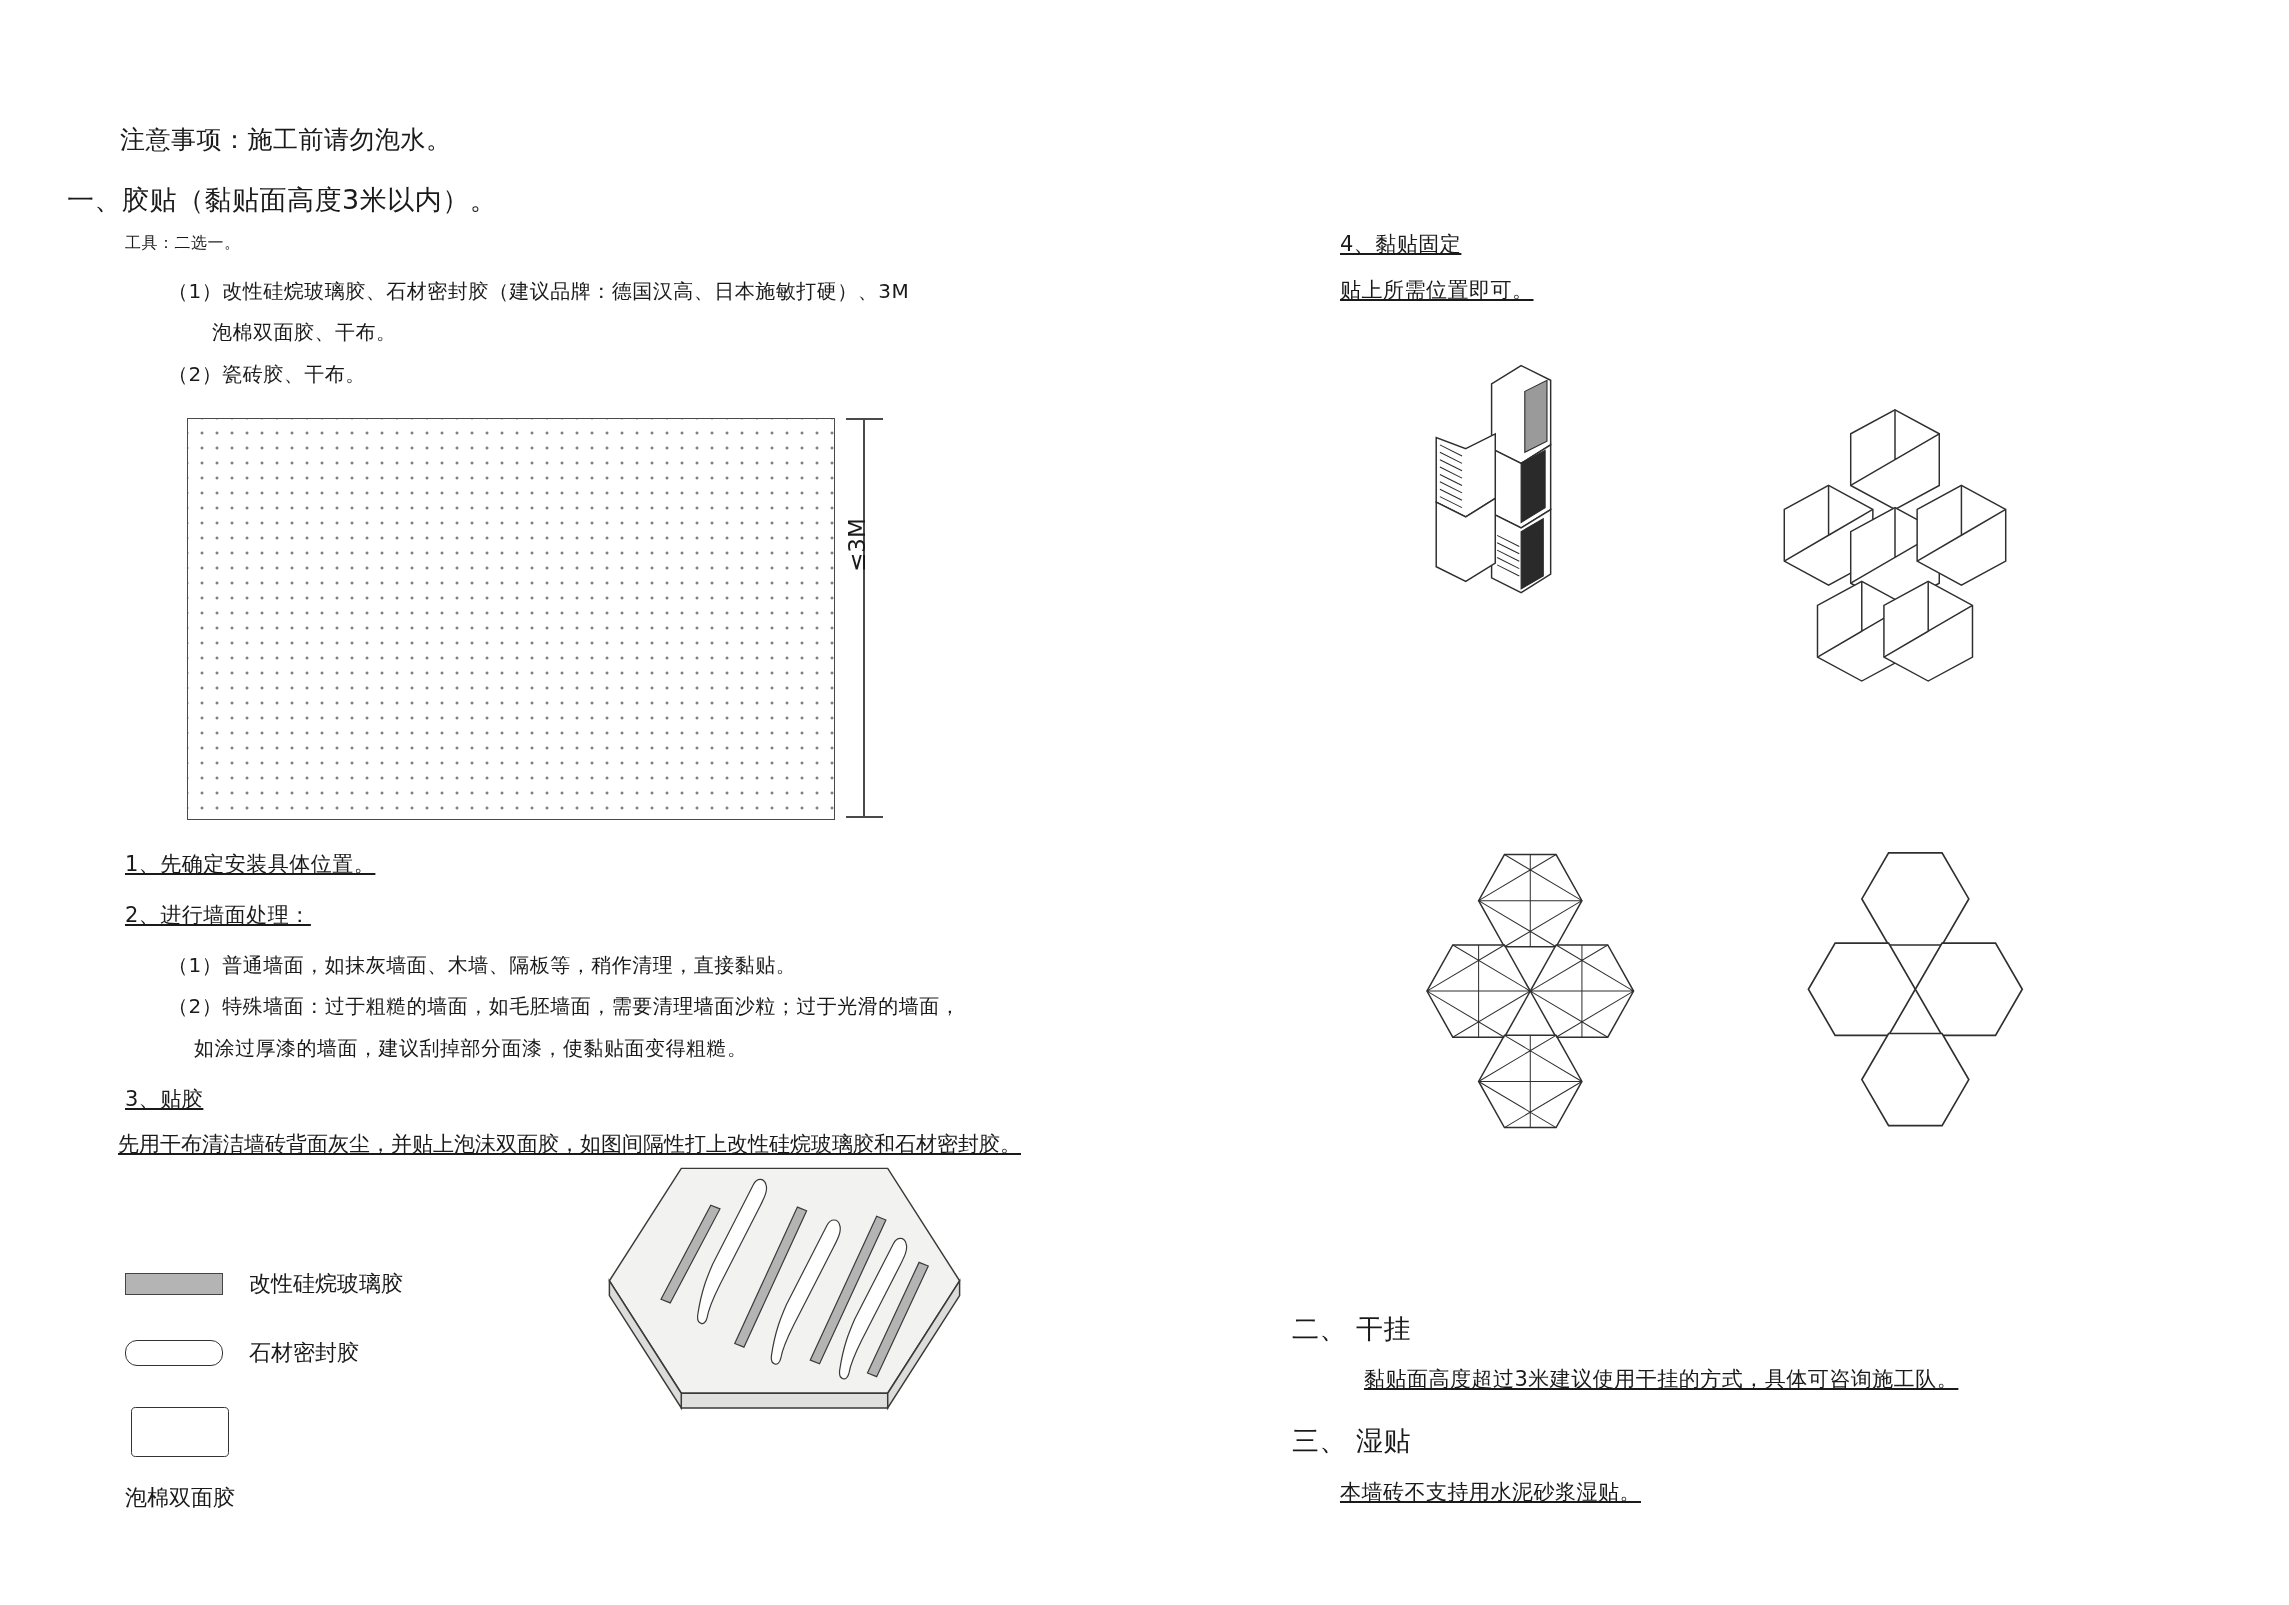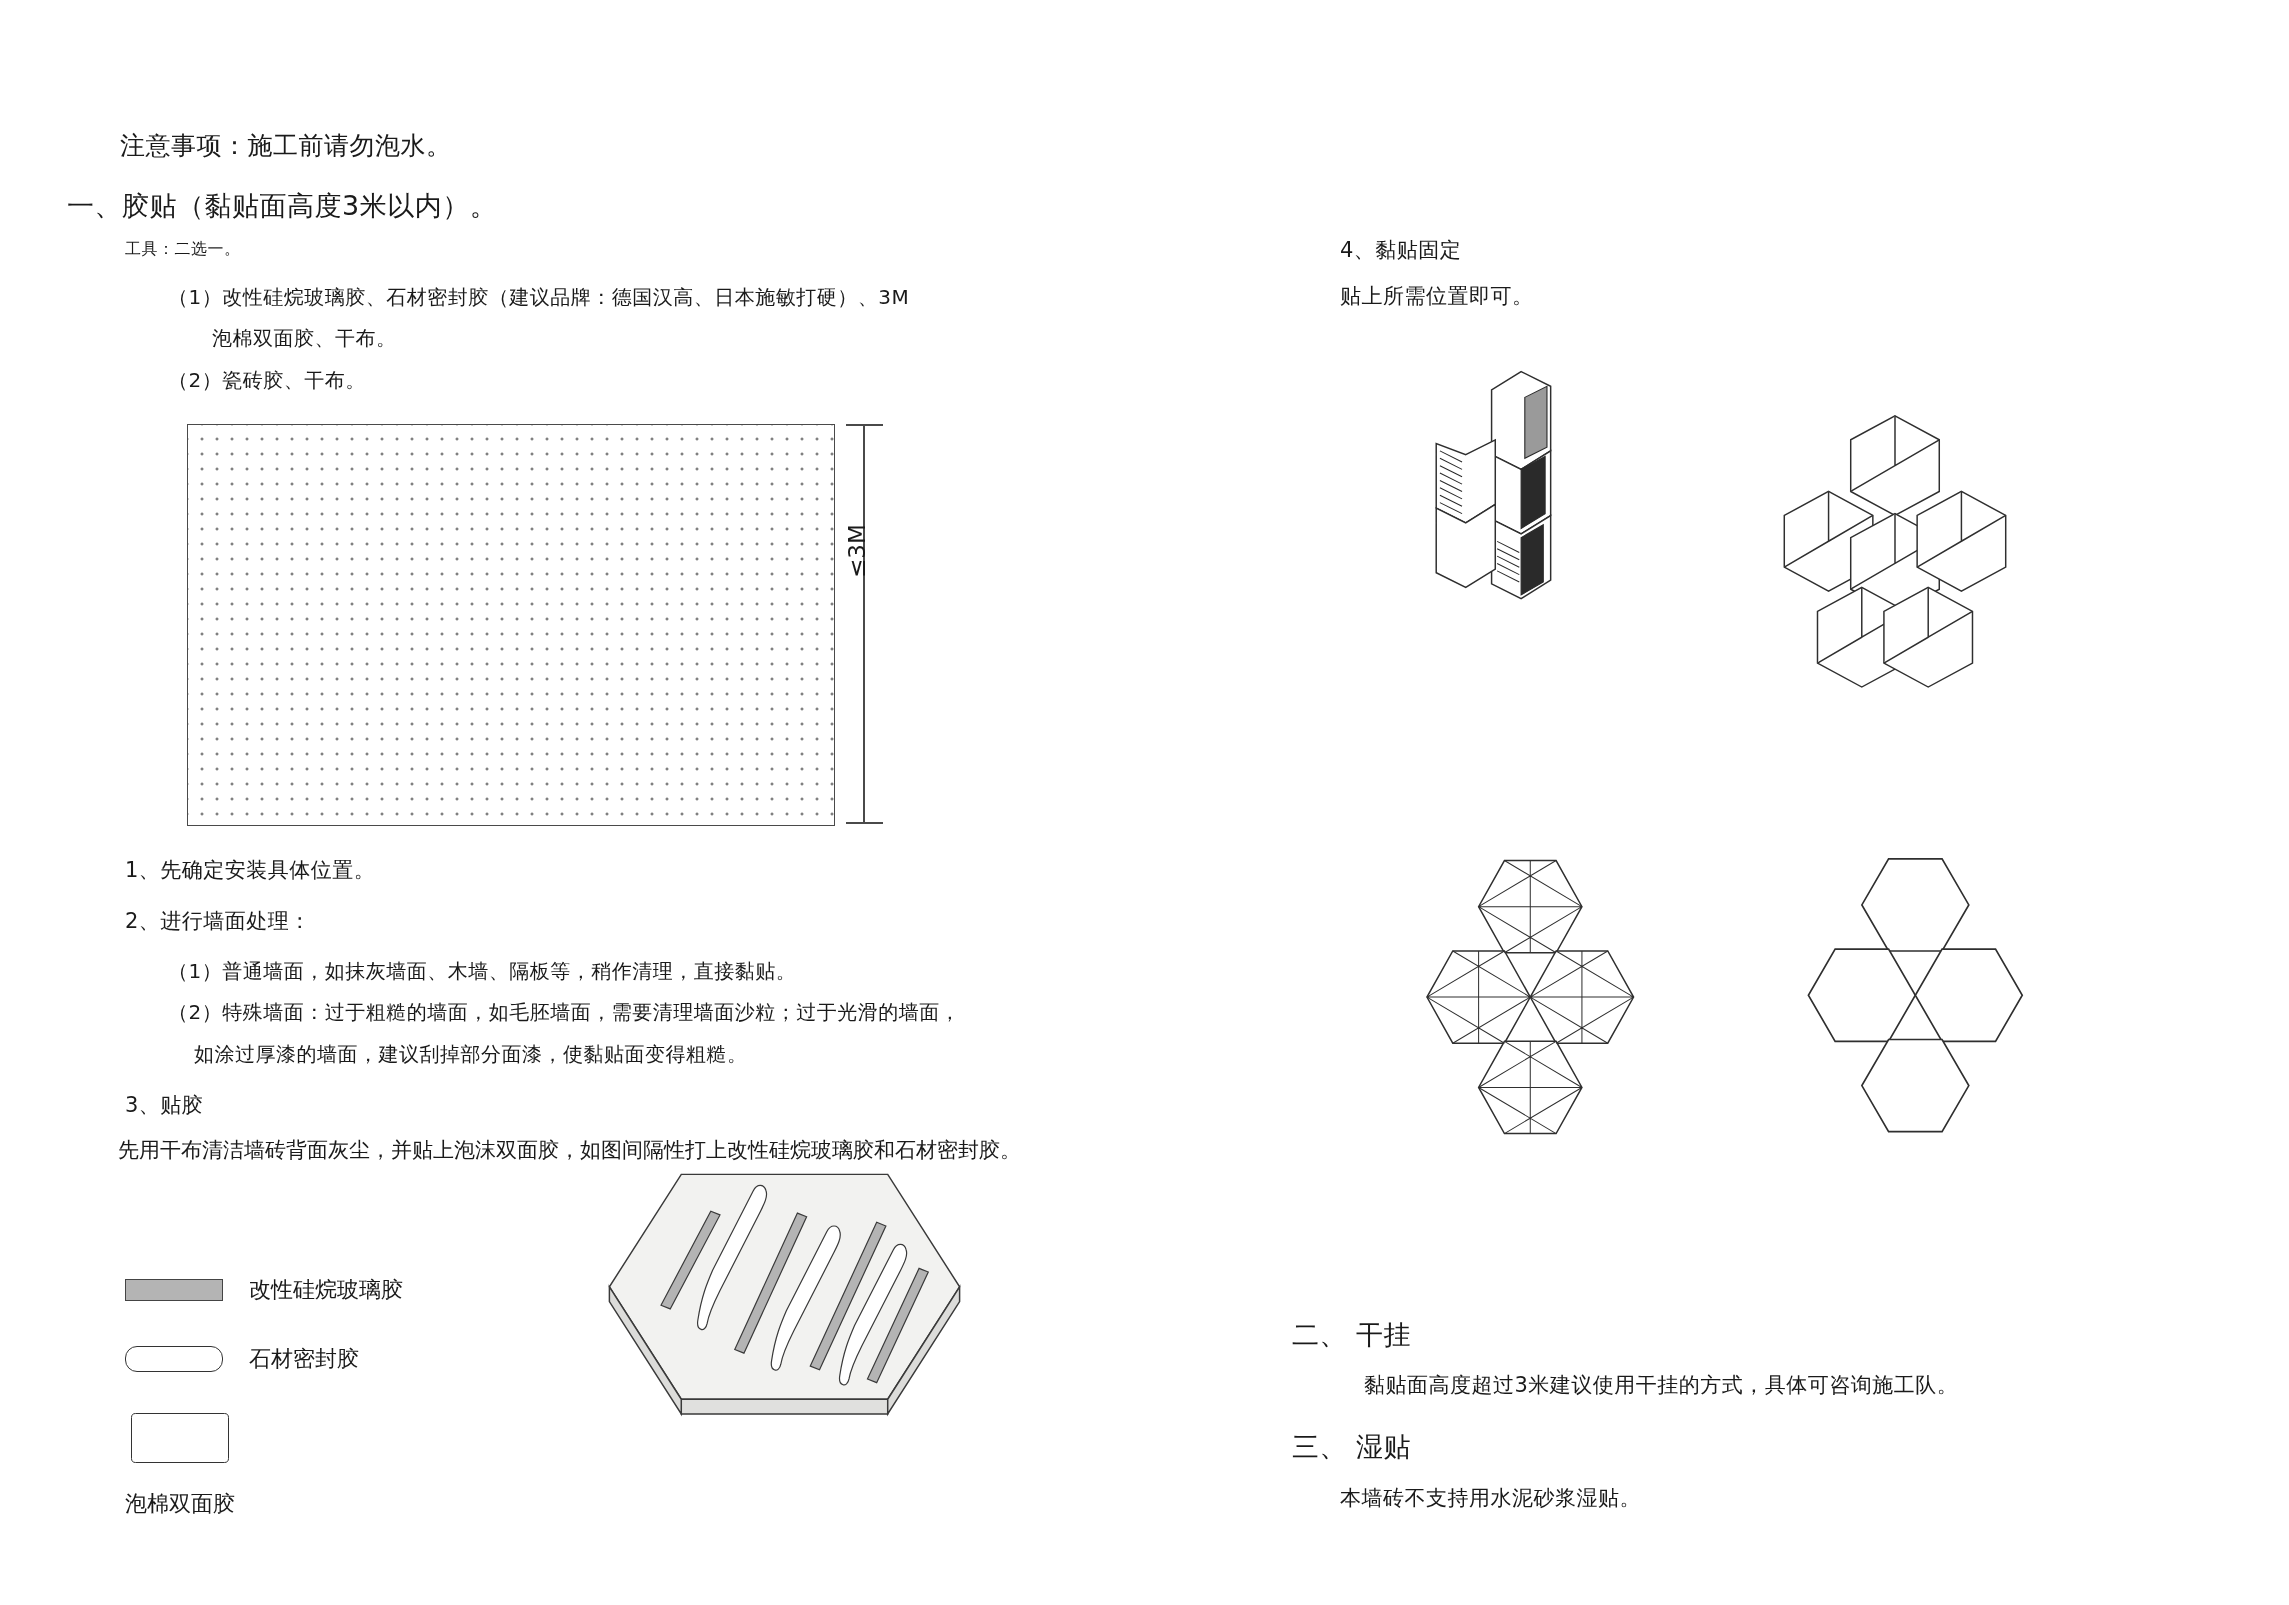--- a/index.html
+++ b/index.html
@@ -11,21 +11,20 @@
     width: 2290px;
     height: 1606px;
     font-family: "DejaVu Sans", "Liberation Sans", sans-serif;
     color: #1a1a1a;
     position: relative;
     overflow: hidden;
   }
   .page {
     position: absolute;
     inset: 0;
-    margin-top: 6px;
   }
   .txt {
     position: absolute;
     white-space: pre;
     line-height: 1.45;
     letter-spacing: 0.5px;
   }
   .t-head {
     font-size: 25px;
   }
@@ -33,20 +32,21 @@
     font-size: 27px;
   }
   .t-sub {
     font-size: 16px;
   }
   .t-item {
     font-size: 20px;
   }
   .t-body {
     font-size: 21px;
+    text-decoration: underline;
   }
   .wrapbox {
     position: absolute;
     white-space: normal;
     line-height: 1.55;
   }
 
   
   #wall-grid {
     position: absolute;

